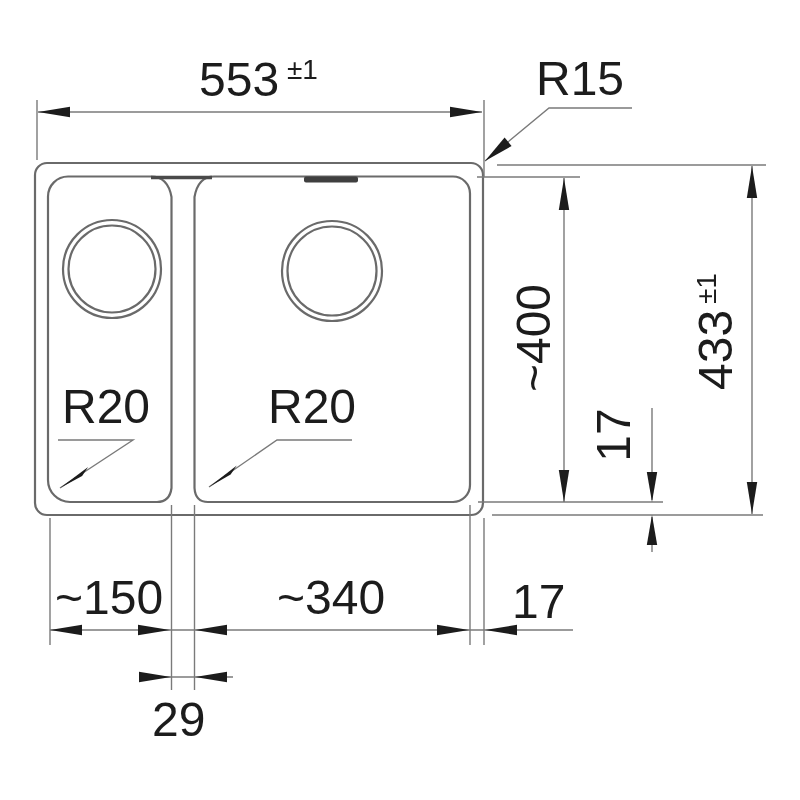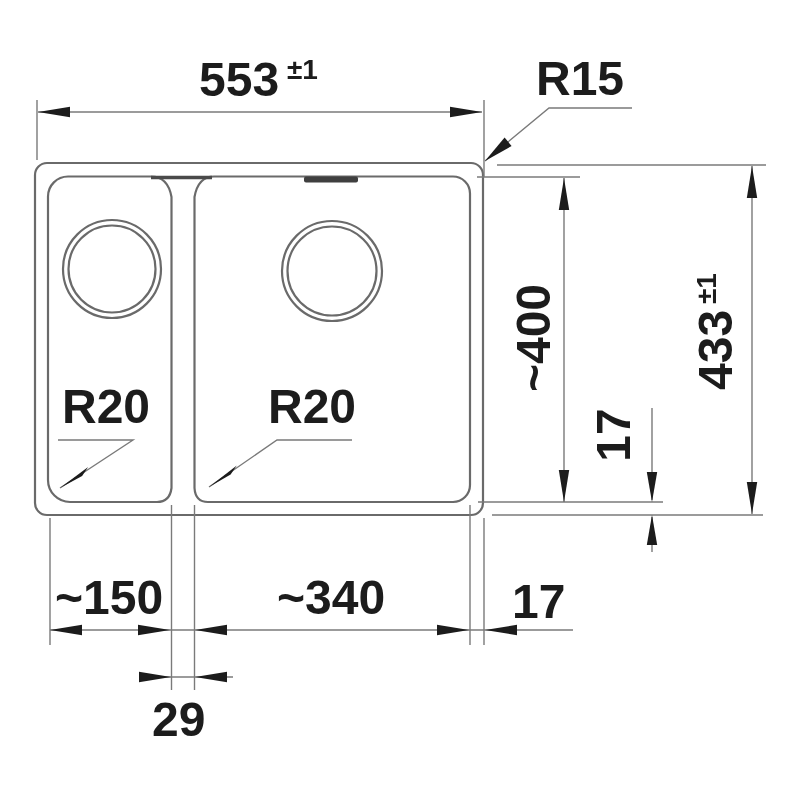--- a/index.html
+++ b/index.html
@@ -1,16 +1,16 @@
 <!DOCTYPE html>
 <html><head>
 <meta charset="utf-8">
 <style>
   html,body{margin:0;padding:0;background:#ffffff;}
-  #canvas{width:800px;height:777px;background:#ffffff;position:relative;font-weight:bold;}
+  #canvas{width:800px;height:777px;background:#ffffff;position:relative;}
   svg{display:block;}
   text{font-family:"Liberation Sans","DejaVu Sans",sans-serif;fill:#1c1c1c;}
   .outline{stroke:#6a6a6a;stroke-width:2.2;fill:none;stroke-linejoin:round;}
   .thin{stroke:#7a7a7a;stroke-width:1.4;fill:none;}
   .arrow{fill:#1c1c1c;stroke:none;}
   .big{font-size:48px;}
   .sup{font-size:28px;}
 </style>
 </head>
 <body>

